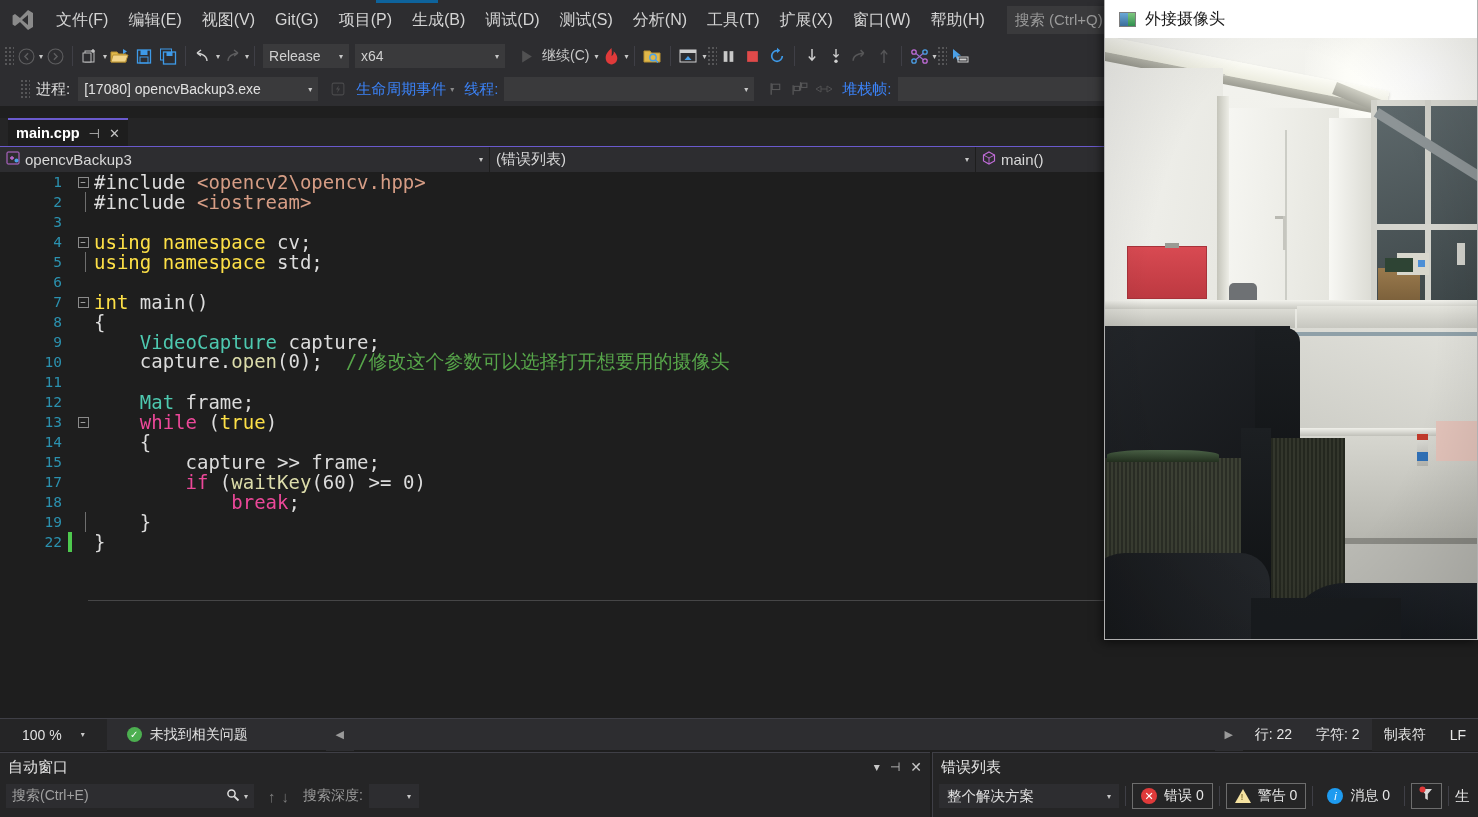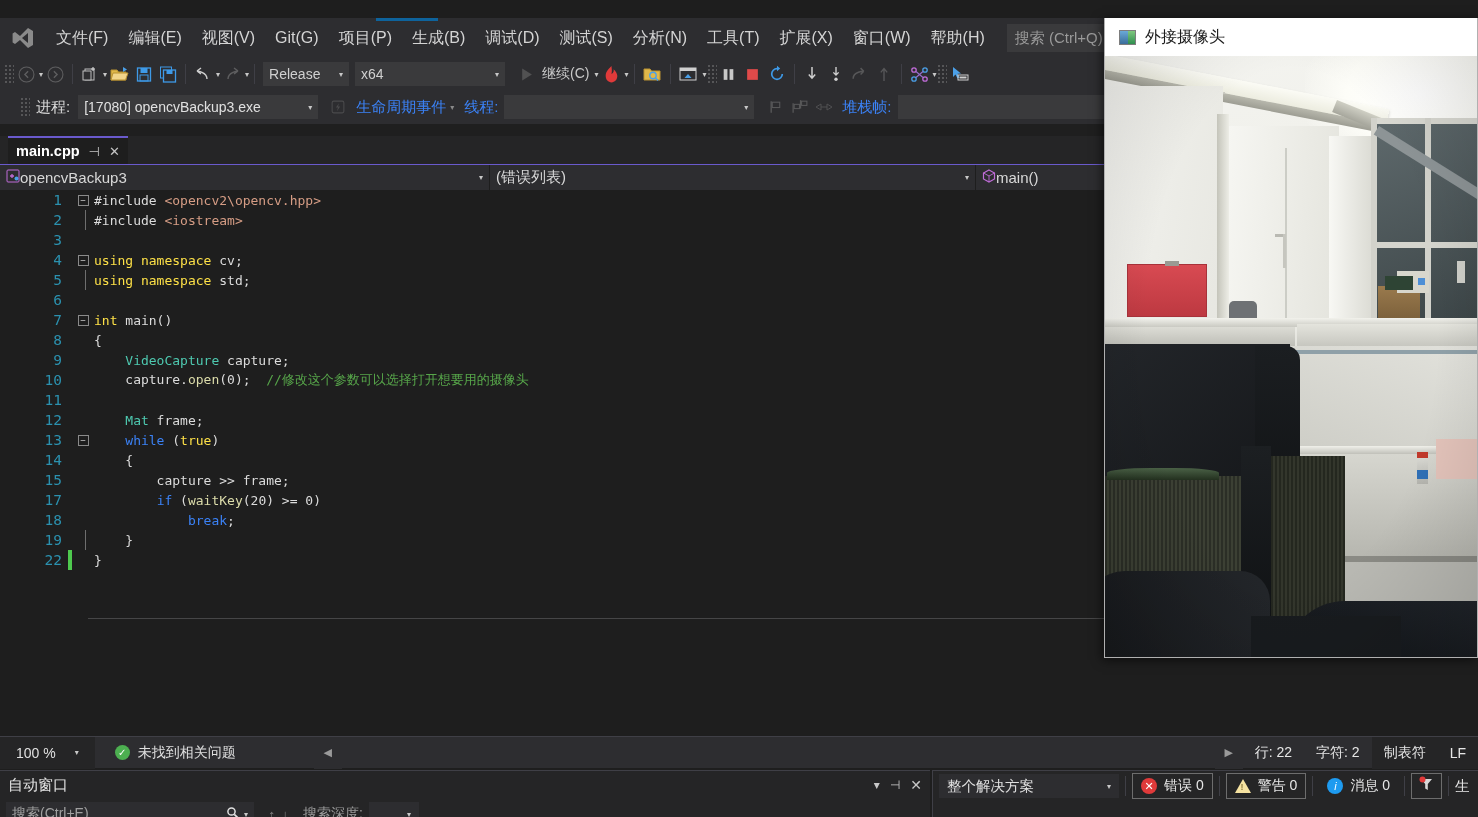--- a/index.html
+++ b/index.html
@@ -2,21 +2,21 @@
 <html><head>
 <meta charset="utf-8">
 <style>
   * { box-sizing: border-box; margin: 0; padding: 0; }
   html, body {
     width: 1478px; height: 817px;
     background: #1e1e1e;
     font-family: "Liberation Sans", "DejaVu Sans", sans-serif;
     overflow: hidden;
   }
-  #app { position: relative; width: 1478px; height: 699px; background: #1f1f1f; margin-top: 18px; }
+  #app { position: relative; width: 1478px; height: 699px; background: #1f1f1f; }
 
   
   .menubar {
     position: absolute; left: 0; top: 0; width: 1478px; height: 40px;
     background: #2d2d30; display: flex; align-items: center;
   }
   .vs-logo { width: 46px; height: 40px; display: flex; align-items: center; justify-content: center; }
   .menu-item {
     color: #d4d4d4; font-size: 16px; padding: 0 10px; height: 40px;
     display: flex; align-items: center; white-space: nowrap;
@@ -79,59 +79,59 @@
   
   .navbar {
     position: absolute; left: 0; top: 146px; width: 1478px; height: 26px;
     background: #252526; display: flex; align-items: center; border-top: 1px solid #6a5acd;
   }
   .nav-combo {
     height: 25px; background: #2d2d30; display: flex; align-items: center;
     justify-content: space-between; padding: 0 6px; color: #d8d8d8; font-size: 15px;
     border-right: 1px solid #1e1e1e; gap: 6px;
   }
-  .nav-combo .nc-left { display: flex; align-items: center; white-space: nowrap; overflow: hidden; }
+  .nav-combo .nc-left { display: flex; align-items: center; gap: 5px; white-space: nowrap; overflow: hidden; }
 
   
   .editor {
     position: absolute; left: 0; top: 172px; width: 1478px; height: 546px;
     background: #1e1e1e; overflow: hidden;
     font-family: "DejaVu Sans Mono", "Liberation Mono", monospace;
   }
   .coderow { position: relative; height: 20px; display: flex; align-items: center; }
   .gutter-num {
     width: 68px; text-align: right; padding-right: 6px; color: #2b91af;
     font-size: 14.5px; flex: 0 0 68px;
   }
   .changebar { width: 4px; flex: 0 0 4px; height: 20px; }
   .changebar.green { background: #4ec94e; }
   .fold { width: 22px; flex: 0 0 22px; display: flex; align-items: center; justify-content: center; }
   .fold-box {
     width: 11px; height: 11px; border: 1px solid #8a8a8a; color: #c8c8c8;
     font-size: 9px; line-height: 9px; text-align: center;
   }
   .fold-line { width: 1px; height: 20px; background: #6e6e6e; margin-left: 5px; }
-  .codetext { font-size: 13px; white-space: pre; color: #dcdcdc; letter-spacing: 0px; }
+  .codetext { font-size: 19px; white-space: pre; color: #dcdcdc; letter-spacing: 0px; }
   .k-blue   { color: #fde047; }
-  .k-purple { color: #3b82f6; }
+  .k-purple { color: #ec4899; }
   .k-green  { color: #57a64a; }
   .k-str    { color: #d69d85; }
   .k-type   { color: #4ec9b0; }
   .k-fn     { color: #dcdcaa; }
   .k-plain  { color: #dcdcdc; }
   .hline { position: absolute; left: 88px; top: 428px; width: 1020px; height: 1px; background: #464647; }
 
   
   .editorstatus {
     position: absolute; left: 0; top: 718px; width: 1478px; height: 32px;
     background: #2d2d30; display: flex; align-items: center; border-top: 1px solid #3f3f46;
   }
   .zoom-box {
     background: #252526; height: 32px; display: flex; align-items: center;
-    padding: 0 16px; gap: 18px; color: #e0e0e0; font-size: 14px;
+    padding: 0 22px; gap: 18px; color: #e0e0e0; font-size: 14px;
   }
   .status-chip { display: flex; align-items: center; gap: 8px; color: #e0e0e0; font-size: 14px; }
   .ok-dot {
     width: 15px; height: 15px; border-radius: 50%; background: #4caf50;
     color: #fff; font-size: 10px; display: flex; align-items: center; justify-content: center;
   }
   .arrow-btn {
     width: 28px; height: 32px; background: #2d2d30; display: flex;
     align-items: center; justify-content: center; color: #9a9a9a; font-size: 11px;
   }
@@ -608,21 +608,21 @@
         <div class="coderow">
           <div class="gutter-num">15</div>
           <div class="changebar"></div>
           <div class="fold"></div>
           <div class="codetext"><span class="k-plain">        capture </span><span class="k-plain">&gt;&gt;</span><span class="k-plain"> frame;</span></div>
         </div>
         <div class="coderow">
           <div class="gutter-num">17</div>
           <div class="changebar"></div>
           <div class="fold"></div>
-          <div class="codetext"><span class="k-plain">        </span><span class="k-purple">if</span><span class="k-plain"> (</span><span class="k-fn">waitKey</span><span class="k-plain">(</span><span class="k-plain">20</span><span class="k-plain">) &gt;= </span><span class="k-plain">0</span><span class="k-plain">)</span></div>
+          <div class="codetext"><span class="k-plain">        </span><span class="k-purple">if</span><span class="k-plain"> (</span><span class="k-fn">waitKey</span><span class="k-plain">(</span><span class="k-plain">60</span><span class="k-plain">) &gt;= </span><span class="k-plain">0</span><span class="k-plain">)</span></div>
         </div>
         <div class="coderow">
           <div class="gutter-num">18</div>
           <div class="changebar"></div>
           <div class="fold"></div>
           <div class="codetext"><span class="k-plain">            </span><span class="k-purple">break</span><span class="k-plain">;</span></div>
         </div>
         <div class="coderow">
           <div class="gutter-num">19</div>
           <div class="changebar"></div>
@@ -685,20 +685,23 @@
       <span style="color:#7a7a7a;font-size:15px">↓</span>
       <span style="color:#9a9a9a;font-size:14px;margin-left:8px">搜索深度:</span>
       <div class="ddown" style="width:50px">
         <span></span>
         <span class="tb-caret">▾</span>
       </div>
     </div>
   </div>
 
   <div class="panel-errors">
+    <div class="panel-head">
+      <span>错误列表</span>
+    </div>
     <div class="panel-tools">
       <div class="ddown" style="width:180px">
         <span>整个解决方案</span>
         <span class="tb-caret">▾</span>
       </div>
       <div class="vsep2"></div>
       <div class="errchip">
         <span class="ic-err">✕</span>
         <span>错误 0</span>
       </div>

